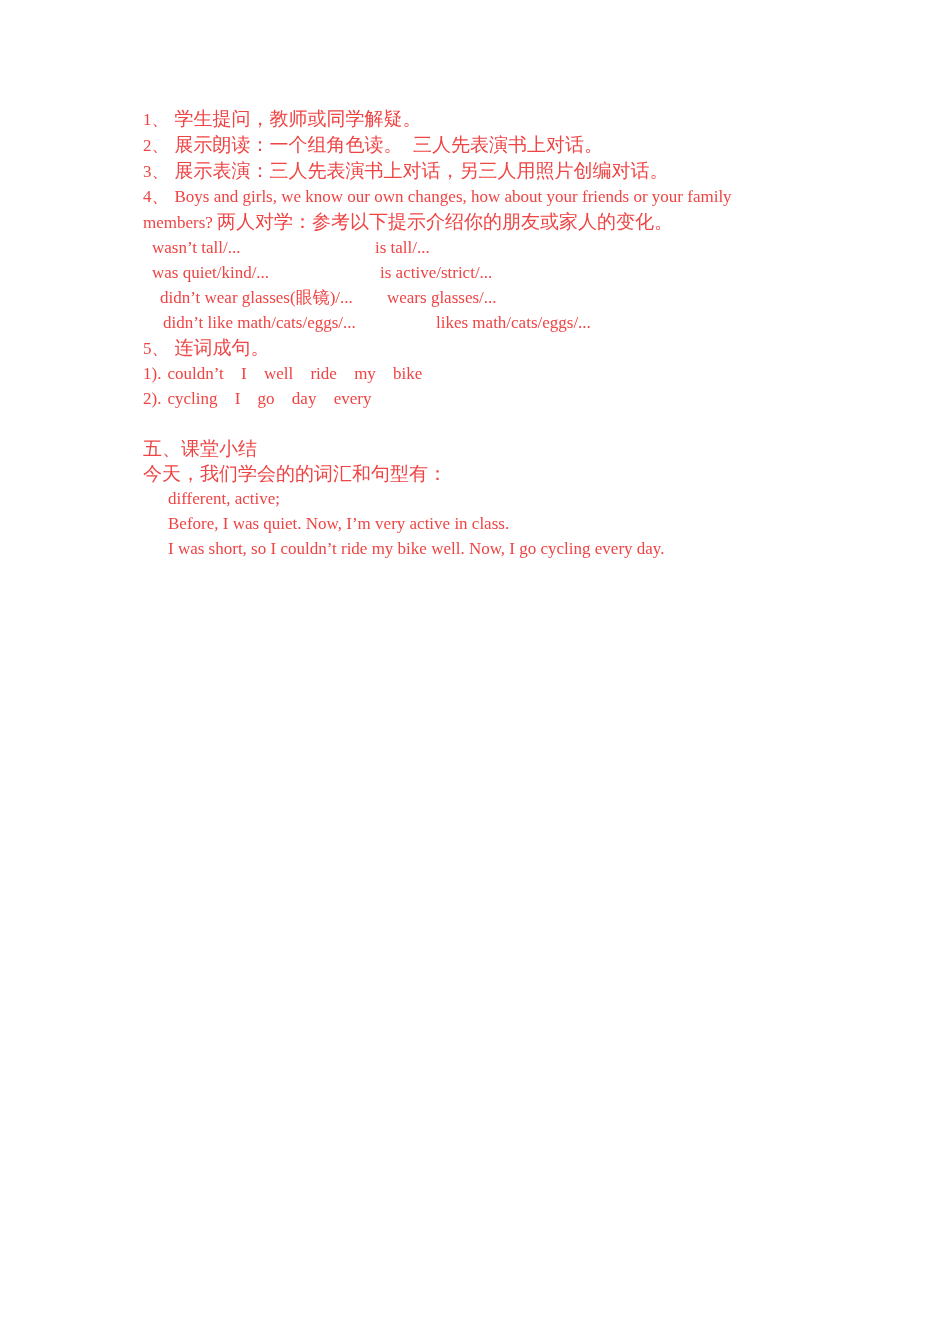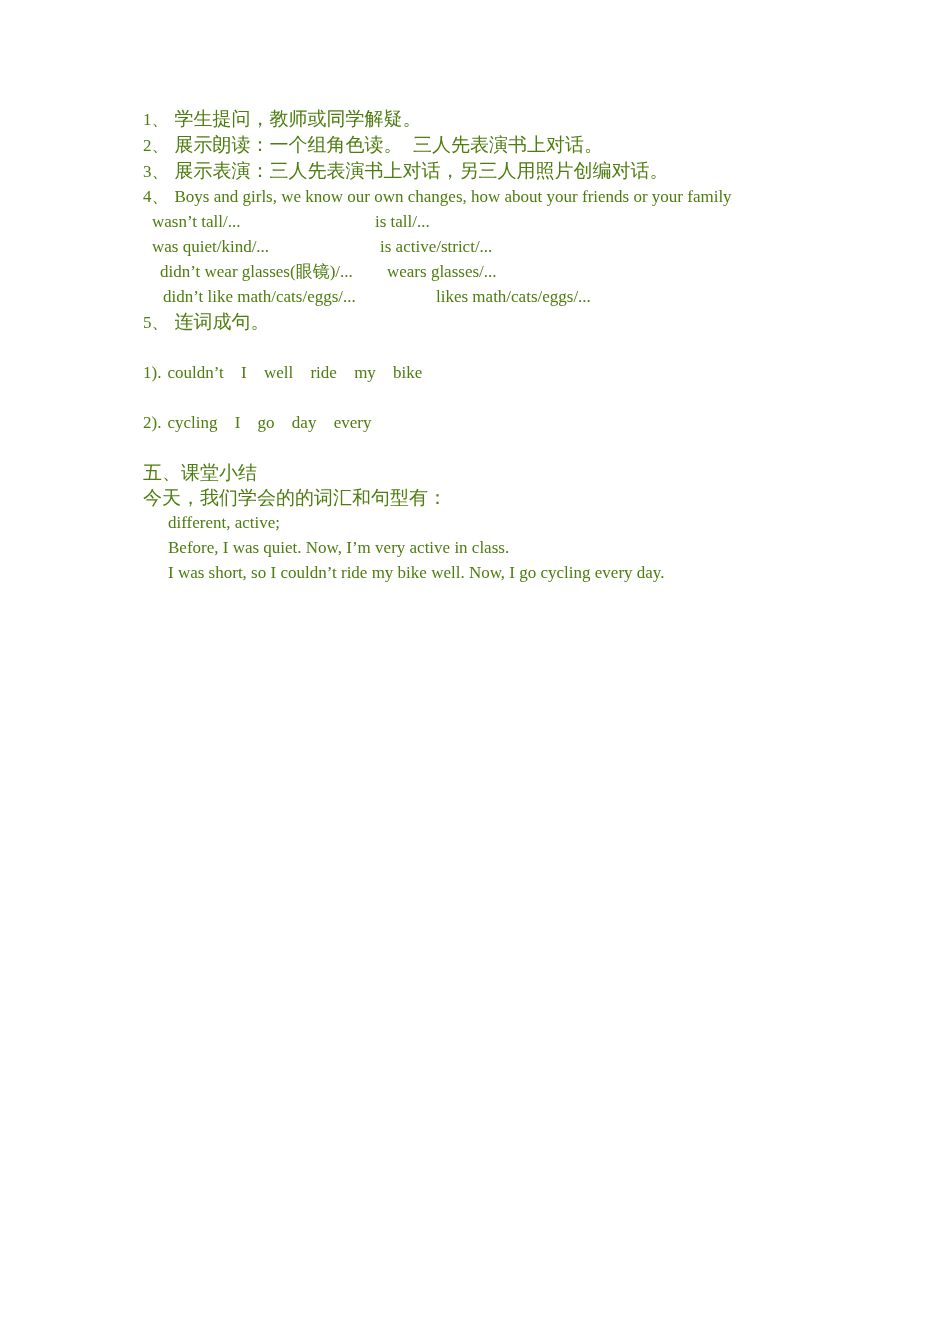--- a/index.html
+++ b/index.html
@@ -4,21 +4,21 @@
 <style>
   html,body { margin:0; padding:0; background:#e8e8e8; }
   .page {
     position: relative;
     width: 950px;
     height: 1344px;
     margin: 0 auto;
     background: #ffffff;
     box-sizing: border-box;
     padding: 106px 100px 0 143px;
-    color: #4d7c0f;
+    color: #ef4444;
     font-family: "Liberation Serif", "DejaVu Serif", serif;
     font-size: 17px;
   }
   .line {
     line-height: 25px;
     white-space: pre-wrap;
     margin: 0;
   }
   .zh {
     font-family: "Liberation Sans", "DejaVu Sans", sans-serif;
@@ -32,35 +32,36 @@
   .pair-row:nth-child(1) .pair-right { left: 232px; }
   .pair-row:nth-child(2) .pair-left  { padding-left: 9px;  }
   .pair-row:nth-child(2) .pair-right { left: 237px; }
   .pair-row:nth-child(3) .pair-left  { padding-left: 17px; }
   .pair-row:nth-child(3) .pair-right { left: 244px; }
   .pair-row:nth-child(4) .pair-left  { padding-left: 20px; }
   .pair-row:nth-child(4) .pair-right { left: 293px; }
   .pair-row:nth-child(5) .pair-left  { padding-left: 9px;  }
   .pair-row:nth-child(5) .pair-right { left: 288px; }
   
-  .sentence { margin-top: 25px; }
+  .sentence { }
   .sentence .words { word-spacing: 13px; }
   .spacer-25 { height: 25px; }
   
   .summary-item { padding-left: 25px; }
 </style>
 </head>
 <body>
 
 <div class="page">
 
   <p class="line"><span class="num">1、</span><span class="zh">学生提问，教师或同学解疑。</span></p>
   <p class="line"><span class="num">2、</span><span class="zh">展示朗读：一个组角色读。  三人先表演书上对话。</span></p>
   <p class="line"><span class="num">3、</span><span class="zh">展示表演：三人先表演书上对话，另三人用照片创编对话。</span></p>
   <p class="line"><span class="num">4、</span><span>Boys and girls, we know our own changes, how about your friends or your family</span></p>
+  <p class="line"><span>members? </span><span class="zh">两人对学：参考以下提示介绍你的朋友或家人的变化。</span></p>
 
   <div>
     <div class="pair-row">
       <span class="pair-left">wasn’t tall/...</span>
       <span class="pair-right">is tall/...</span>
     </div>
     <div class="pair-row">
       <span class="pair-left">was quiet/kind/...</span>
       <span class="pair-right">is active/strict/...</span>
     </div>

